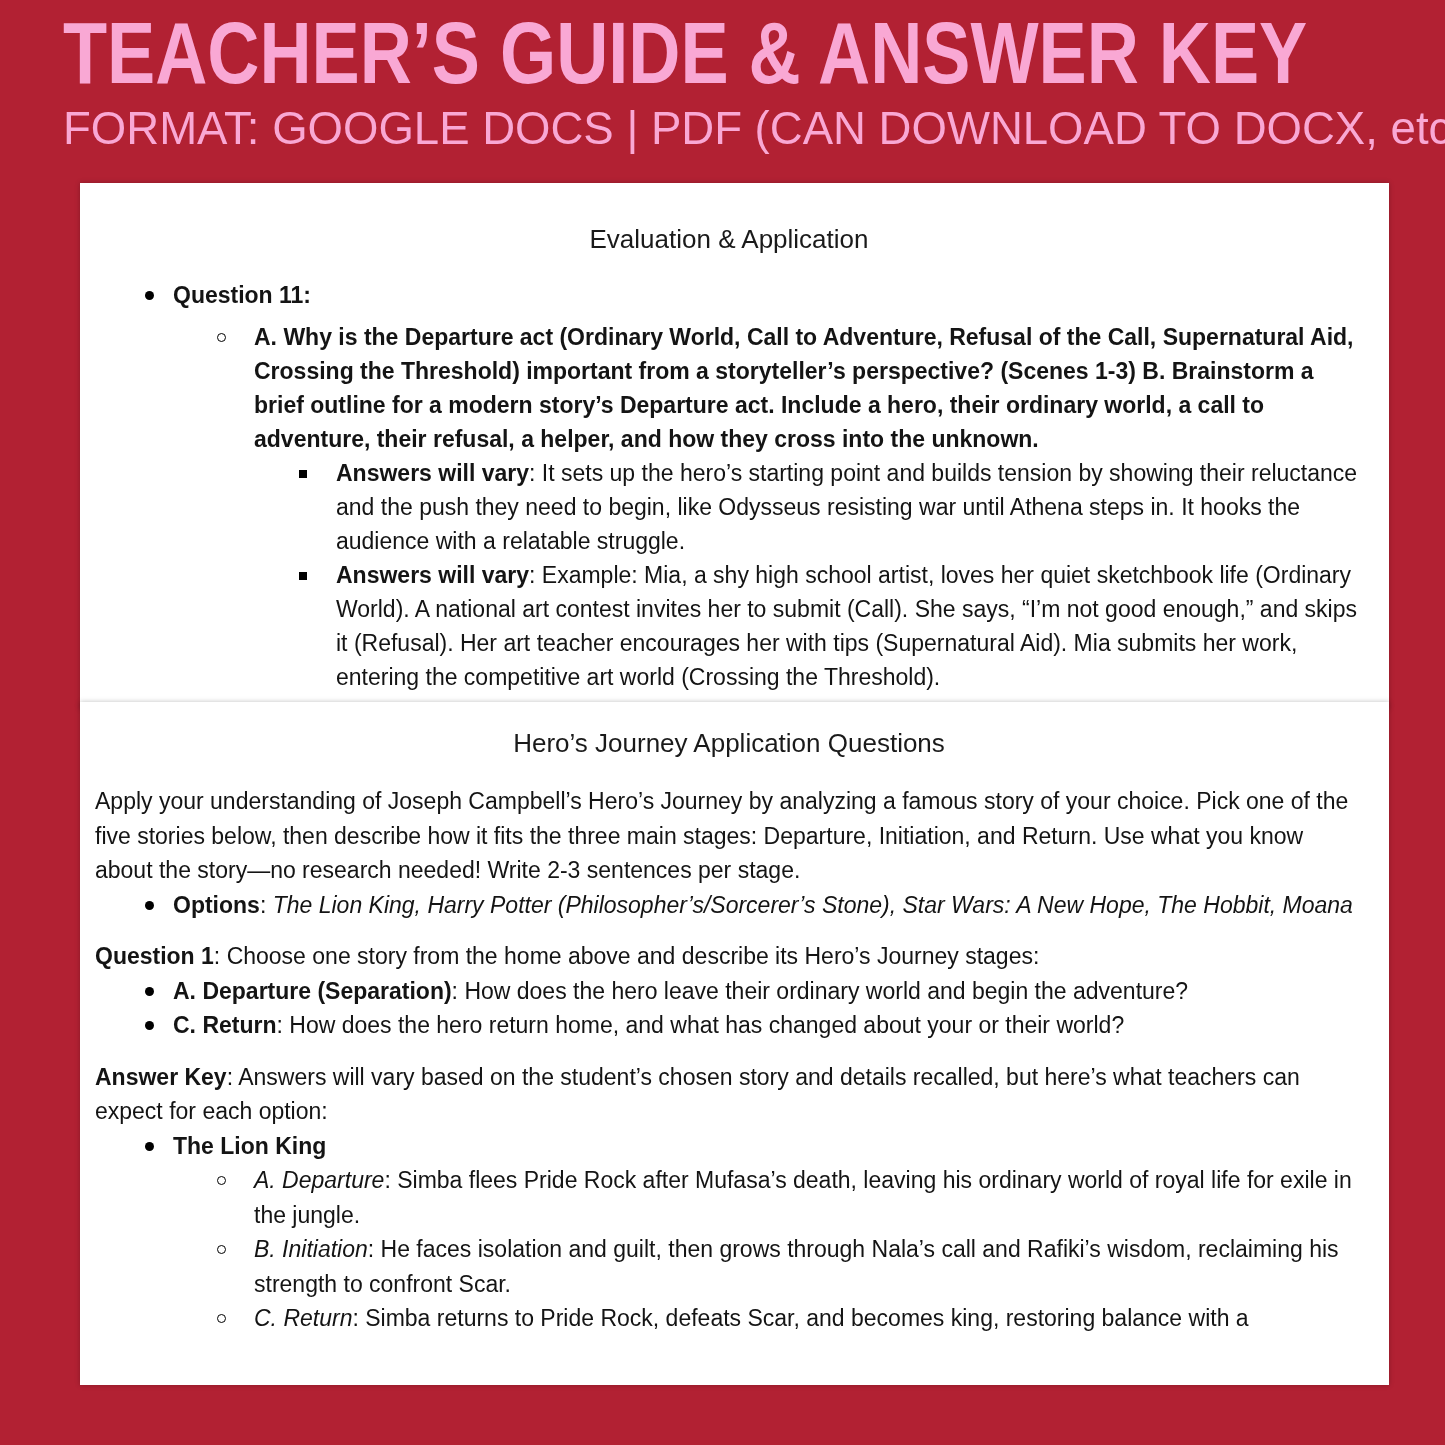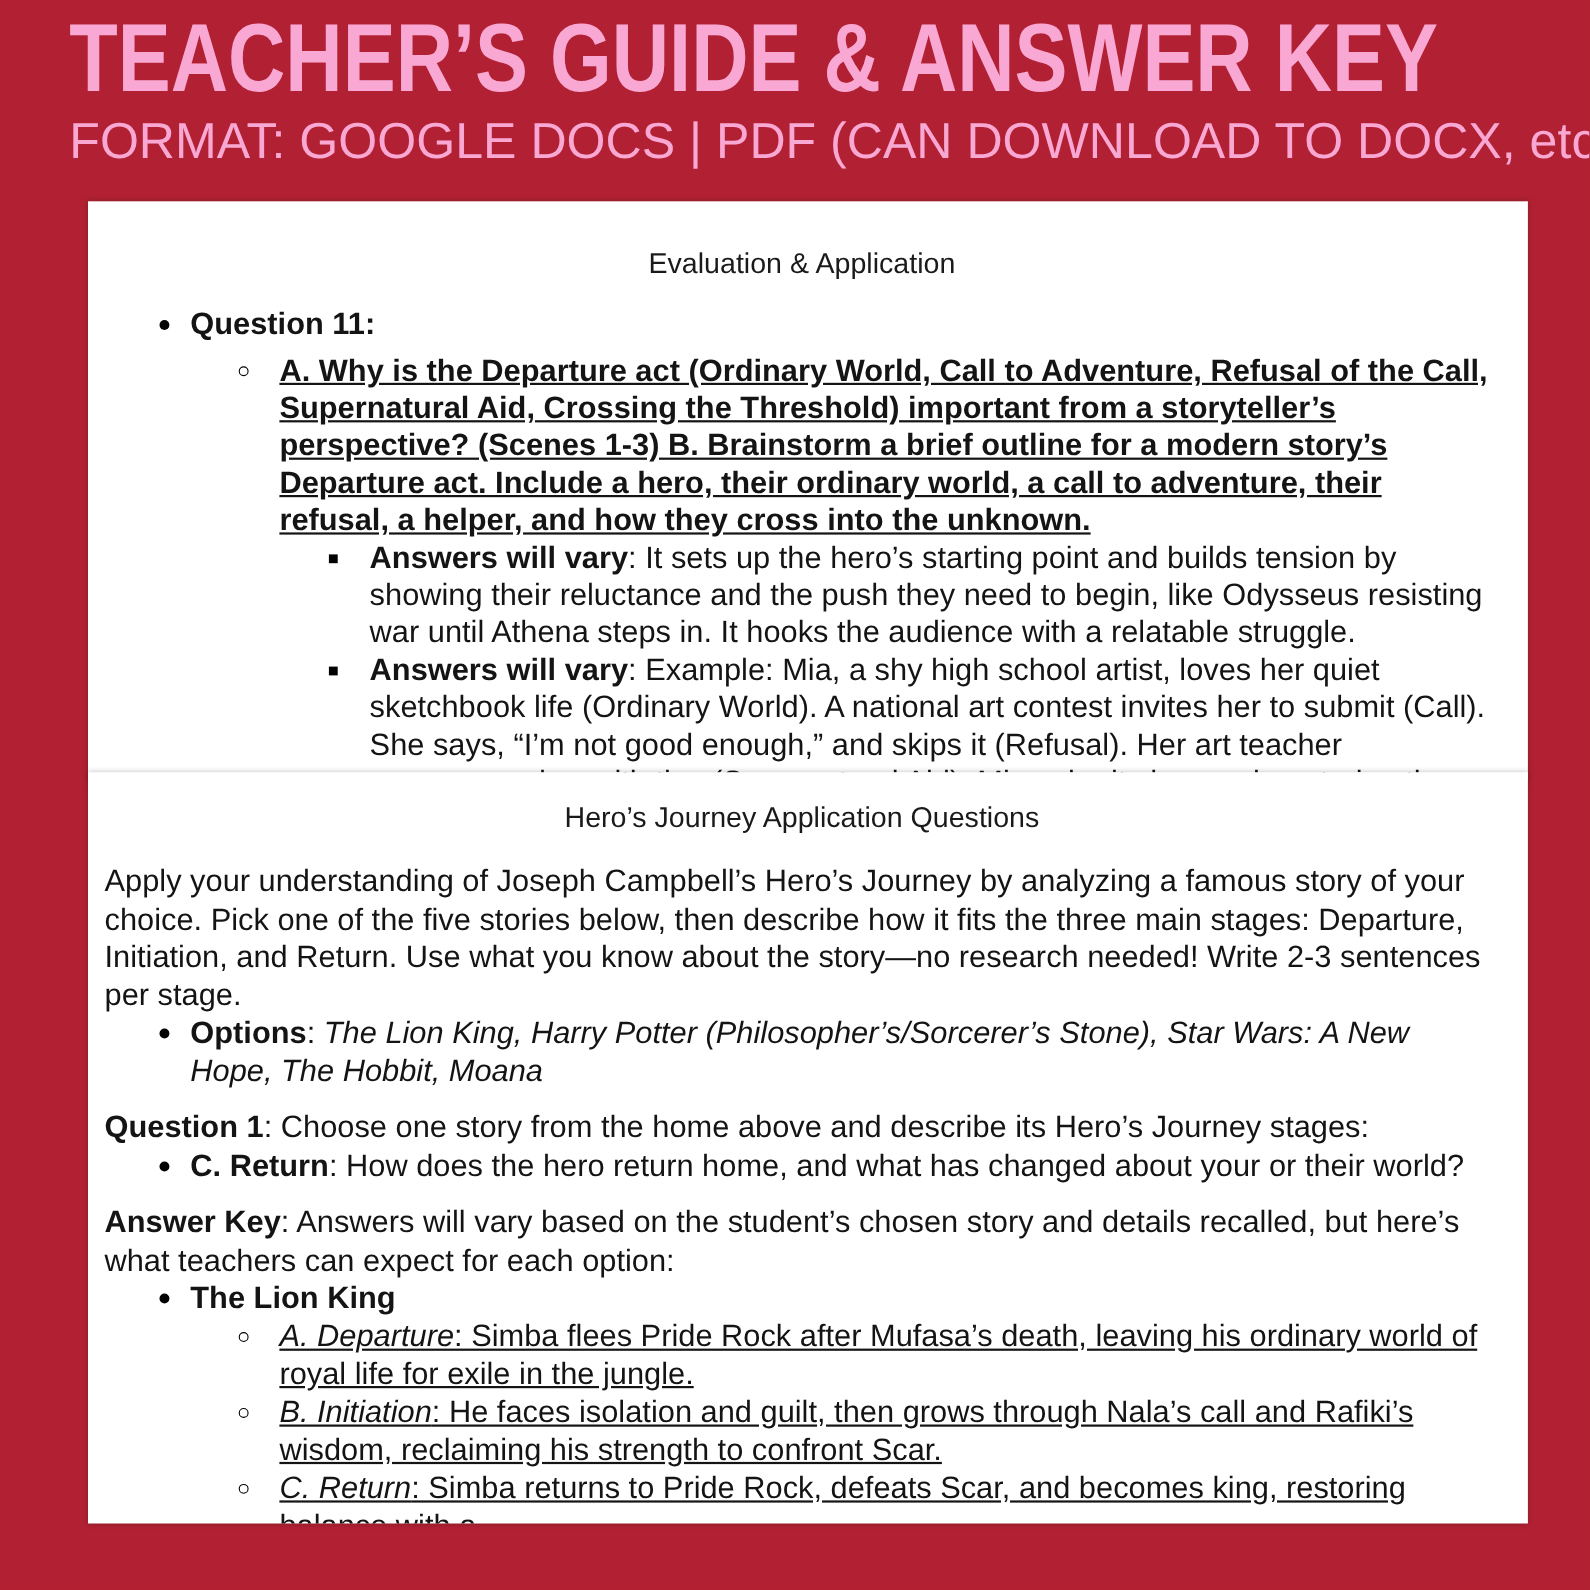--- a/index.html
+++ b/index.html
@@ -42,29 +42,29 @@
     color:var(--body_text);
   }
   #panel-1{top:183px;height:526px;}
   #panel-2{top:702px;height:683px;}
   .doc-heading{
     font-size:26px;font-weight:400;color:var(--heading_text);
     line-height:38px;margin:37px 26px 0 15px;text-align:center;
   }
   #panel-2 .doc-heading{margin-top:22px;}
   .para, .li .t{
-    font-size:28px;line-height:34.5px;color:var(--body_text);
+    font-size:23px;line-height:34.5px;color:var(--body_text);
   }
   #panel-1 .para, #panel-1 .li .t{line-height:34px;}
   .para{margin:0 26px 0 15px;}
   .intro{margin-top:22px;}
   .gap-top{margin-top:17px;}
   .li{position:relative;margin-right:26px;}
   .li-1{margin-left:93px;}
-  .li-2{margin-left:174px;text-decoration:underline;}
+  .li-2{margin-left:174px;}
   .li-3{margin-left:256px;}
   .first-li{margin-top:20px;}
   .mt8{margin-top:8px;}
   .marker{position:absolute;top:13px;display:block;}
   .li-1 > .marker{left:-28px;}
   .li-2 > .marker{left:-37px;}
   .li-3 > .marker{left:-37px;}
   .m-disc{width:9px;height:9px;background:#000;border-radius:50%;}
   .m-circle{width:9px;height:9px;border:1.5px solid #000;border-radius:50%;background:transparent;}
   .m-square{width:8px;height:8px;background:#000;top:14px;}
@@ -112,20 +112,24 @@
 
     <div class="li li-1">
       <span class="marker m-disc"></span>
       <div class="t"><b>Options</b><span>: </span><i>The Lion King, Harry Potter (Philosopher’s/Sorcerer’s Stone), Star Wars: A New Hope, The Hobbit, Moana</i></div>
     </div>
 
     <p class="para gap-top"><b>Question 1</b><span>: Choose one story from the home above and describe its Hero’s Journey stages:</span></p>
 
     <div class="li li-1">
       <span class="marker m-disc"></span>
+      <div class="t"><b>A. Departure (Separation)</b><span>: How does the hero leave their ordinary world and begin the adventure?</span></div>
+    </div>
+    <div class="li li-1">
+      <span class="marker m-disc"></span>
       <div class="t"><b>C. Return</b><span>: How does the hero return home, and what has changed about your or their world?</span></div>
     </div>
 
     <p class="para gap-top"><b>Answer Key</b><span>: Answers will vary based on the student’s chosen story and details recalled, but here’s what teachers can expect for each option:</span></p>
 
     <div class="li li-1">
       <span class="marker m-disc"></span>
       <div class="t"><b>The Lion King</b></div>
     </div>
 

